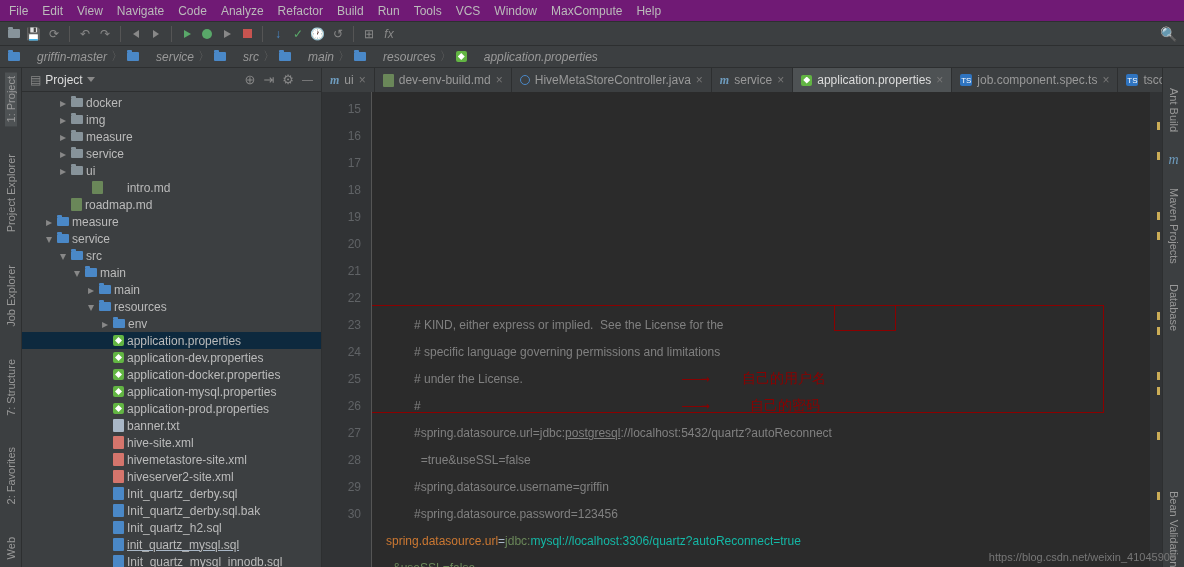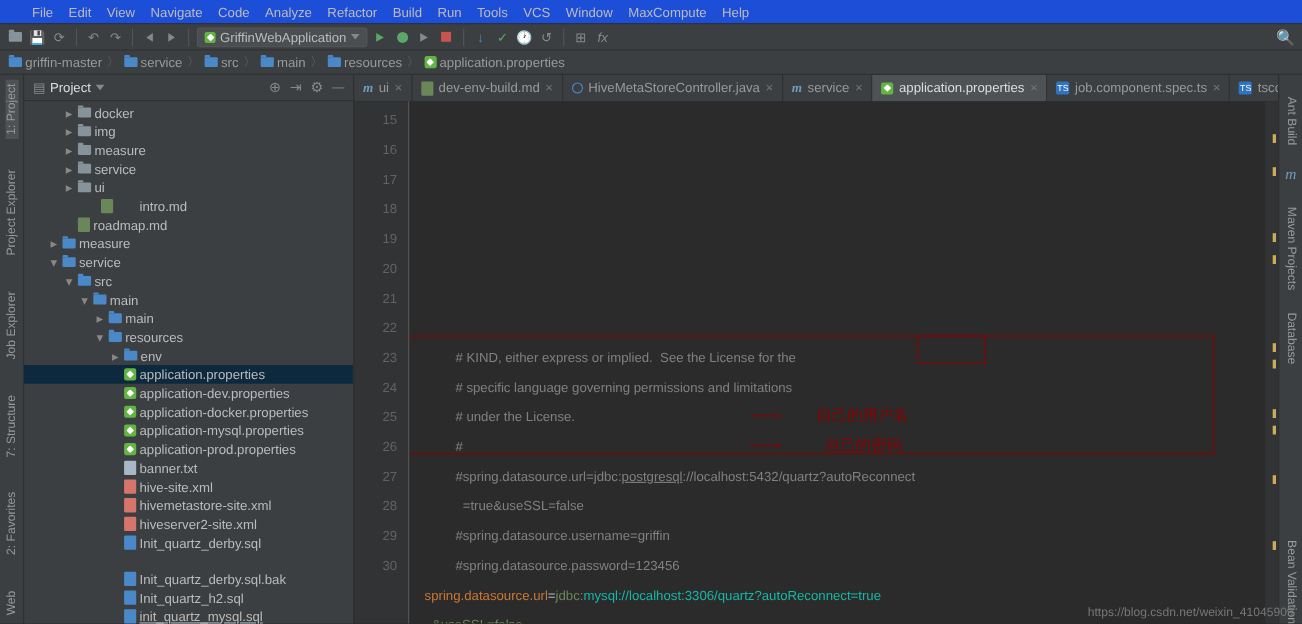--- a/index.html
+++ b/index.html
@@ -1,30 +1,30 @@
 <!DOCTYPE html>
 <html><head>
 <meta charset="utf-8">
 <style>
 * { margin:0; padding:0; box-sizing:border-box; font-family:"Segoe UI",Arial,sans-serif; font-size:12px; -webkit-font-smoothing:antialiased; }
 body { background:#2b2b2b; color:#a9b7c6; width:1184px; height:567px; overflow:hidden; position:relative; }
-.menubar { height:22px; background:#1d4ed8; display:flex; align-items:center; padding:0 22px; border-bottom:1px solid #2d2f30; }
+.menubar { height:22px; background:#701a75; display:flex; align-items:center; padding:0 2px; border-bottom:1px solid #2d2f30; }
 .menubar span { padding:0 7px; color:#bbb; cursor:pointer; }
 .toolbar { height:24px; background:#3c3f41; display:flex; align-items:center; padding:0 6px; gap:4px; border-bottom:1px solid #2d2f30; }
 .tb-btn { width:16px; height:16px; display:flex; align-items:center; justify-content:center; }
 .tb-sep { width:1px; height:16px; background:#555; margin:0 3px; }
 .run-combo { background:#4b4e50; border:1px solid #555; padding:1px 6px; border-radius:3px; color:#bbb; display:flex; align-items:center; gap:4px; }
 .play-icon { width:0; height:0; border-left:7px solid #59a869; border-top:4px solid transparent; border-bottom:4px solid transparent; }
 .bug-icon { width:10px; height:10px; background:#59a869; border-radius:50%; }
 .stop-icon { width:9px; height:9px; background:#c75450; }
 .arrow-left,.arrow-right{width:0;height:0;border-top:4px solid transparent;border-bottom:4px solid transparent;}
 .arrow-left{border-right:6px solid #888;}
 .arrow-right{border-left:6px solid #888;}
 .breadcrumb { height:22px; background:#3c3f41; display:flex; align-items:center; padding:0 8px; color:#999; border-bottom:1px solid #2d2f30; gap:2px; }
-.bc-item{display:flex;align-items:center;gap:3px;}
+.bc-item{display:flex;align-items:center;gap:17px;font-style:italic;}
 .bc-sep{color:#666;margin:0 2px;}
 .folder-icon{width:12px;height:9px;background:#87939a;border-radius:1px;position:relative;}
 .folder-icon::before{content:"";position:absolute;top:-2px;left:0;width:5px;height:2px;background:#87939a;border-radius:1px 1px 0 0;}
 .folder-blue{background:#4a88c7;}.folder-blue::before{background:#4a88c7;}
 .prop-icon{width:11px;height:11px;background:#62b543;border-radius:2px;position:relative;}
 .prop-icon::after{content:"";position:absolute;left:2px;top:2px;width:7px;height:7px;background:#fff;clip-path:polygon(50% 0,100% 50%,50% 100%,0 50%);}
 .main { display:flex; height:calc(567px - 68px); }
 .left-rail { width:22px; background:#3c3f41; border-right:1px solid #2d2f30; display:flex; flex-direction:column; align-items:center; padding-top:4px; gap:24px; }
 .rail-txt { writing-mode:vertical-rl; transform:rotate(180deg); color:#999; font-size:11px; cursor:pointer; padding:4px 0; white-space:nowrap; }
 .rail-active{ background:#4e5254; }
@@ -109,25 +109,20 @@
   <span class="tb-btn" style="color:#888">↶</span>
   <span class="tb-btn" style="color:#888">↷</span>
   <span class="tb-sep"></span>
   <span class="tb-btn">
       <span class="arrow-left"></span>
     </span>
   <span class="tb-btn">
       <span class="arrow-right"></span>
     </span>
   <span class="tb-sep"></span>
-  <span class="run-combo">
-    <span class="prop-icon" style="width:10px;height:10px"></span>
-    <span>GriffinWebApplication</span>
-    <span class="caret-dn"></span>
-  </span>
   <span class="tb-btn">
       <span class="play-icon"></span>
     </span>
   <span class="tb-btn">
       <span class="bug-icon"></span>
     </span>
   <span class="tb-btn">
       <span class="play-icon" style="border-left-color:#888"></span>
     </span>
   <span class="tb-btn">
@@ -314,21 +309,21 @@
         <div class="tree-row" style="padding-left: 78px;">
           <span class="tw "></span>
           <span class="file-icon xml"></span>
           <span class="file-txt">hiveserver2-site.xml</span>
         </div>
         <div class="tree-row" style="padding-left: 78px;">
           <span class="tw "></span>
           <span class="file-icon sql"></span>
           <span class="file-txt">Init_quartz_derby.sql</span>
         </div>
-        <div class="tree-row" style="padding-left: 78px; margin-top: 16px;">
+        <div class="tree-row" style="padding-left: 78px;">
           <span class="tw "></span>
           <span class="file-icon sql"></span>
           <span class="file-txt">Init_quartz_derby.sql.bak</span>
         </div>
         <div class="tree-row" style="padding-left: 78px;">
           <span class="tw "></span>
           <span class="file-icon sql"></span>
           <span class="file-txt">Init_quartz_h2.sql</span>
         </div>
         <div class="tree-row" style="padding-left: 78px; text-decoration: underline;">

